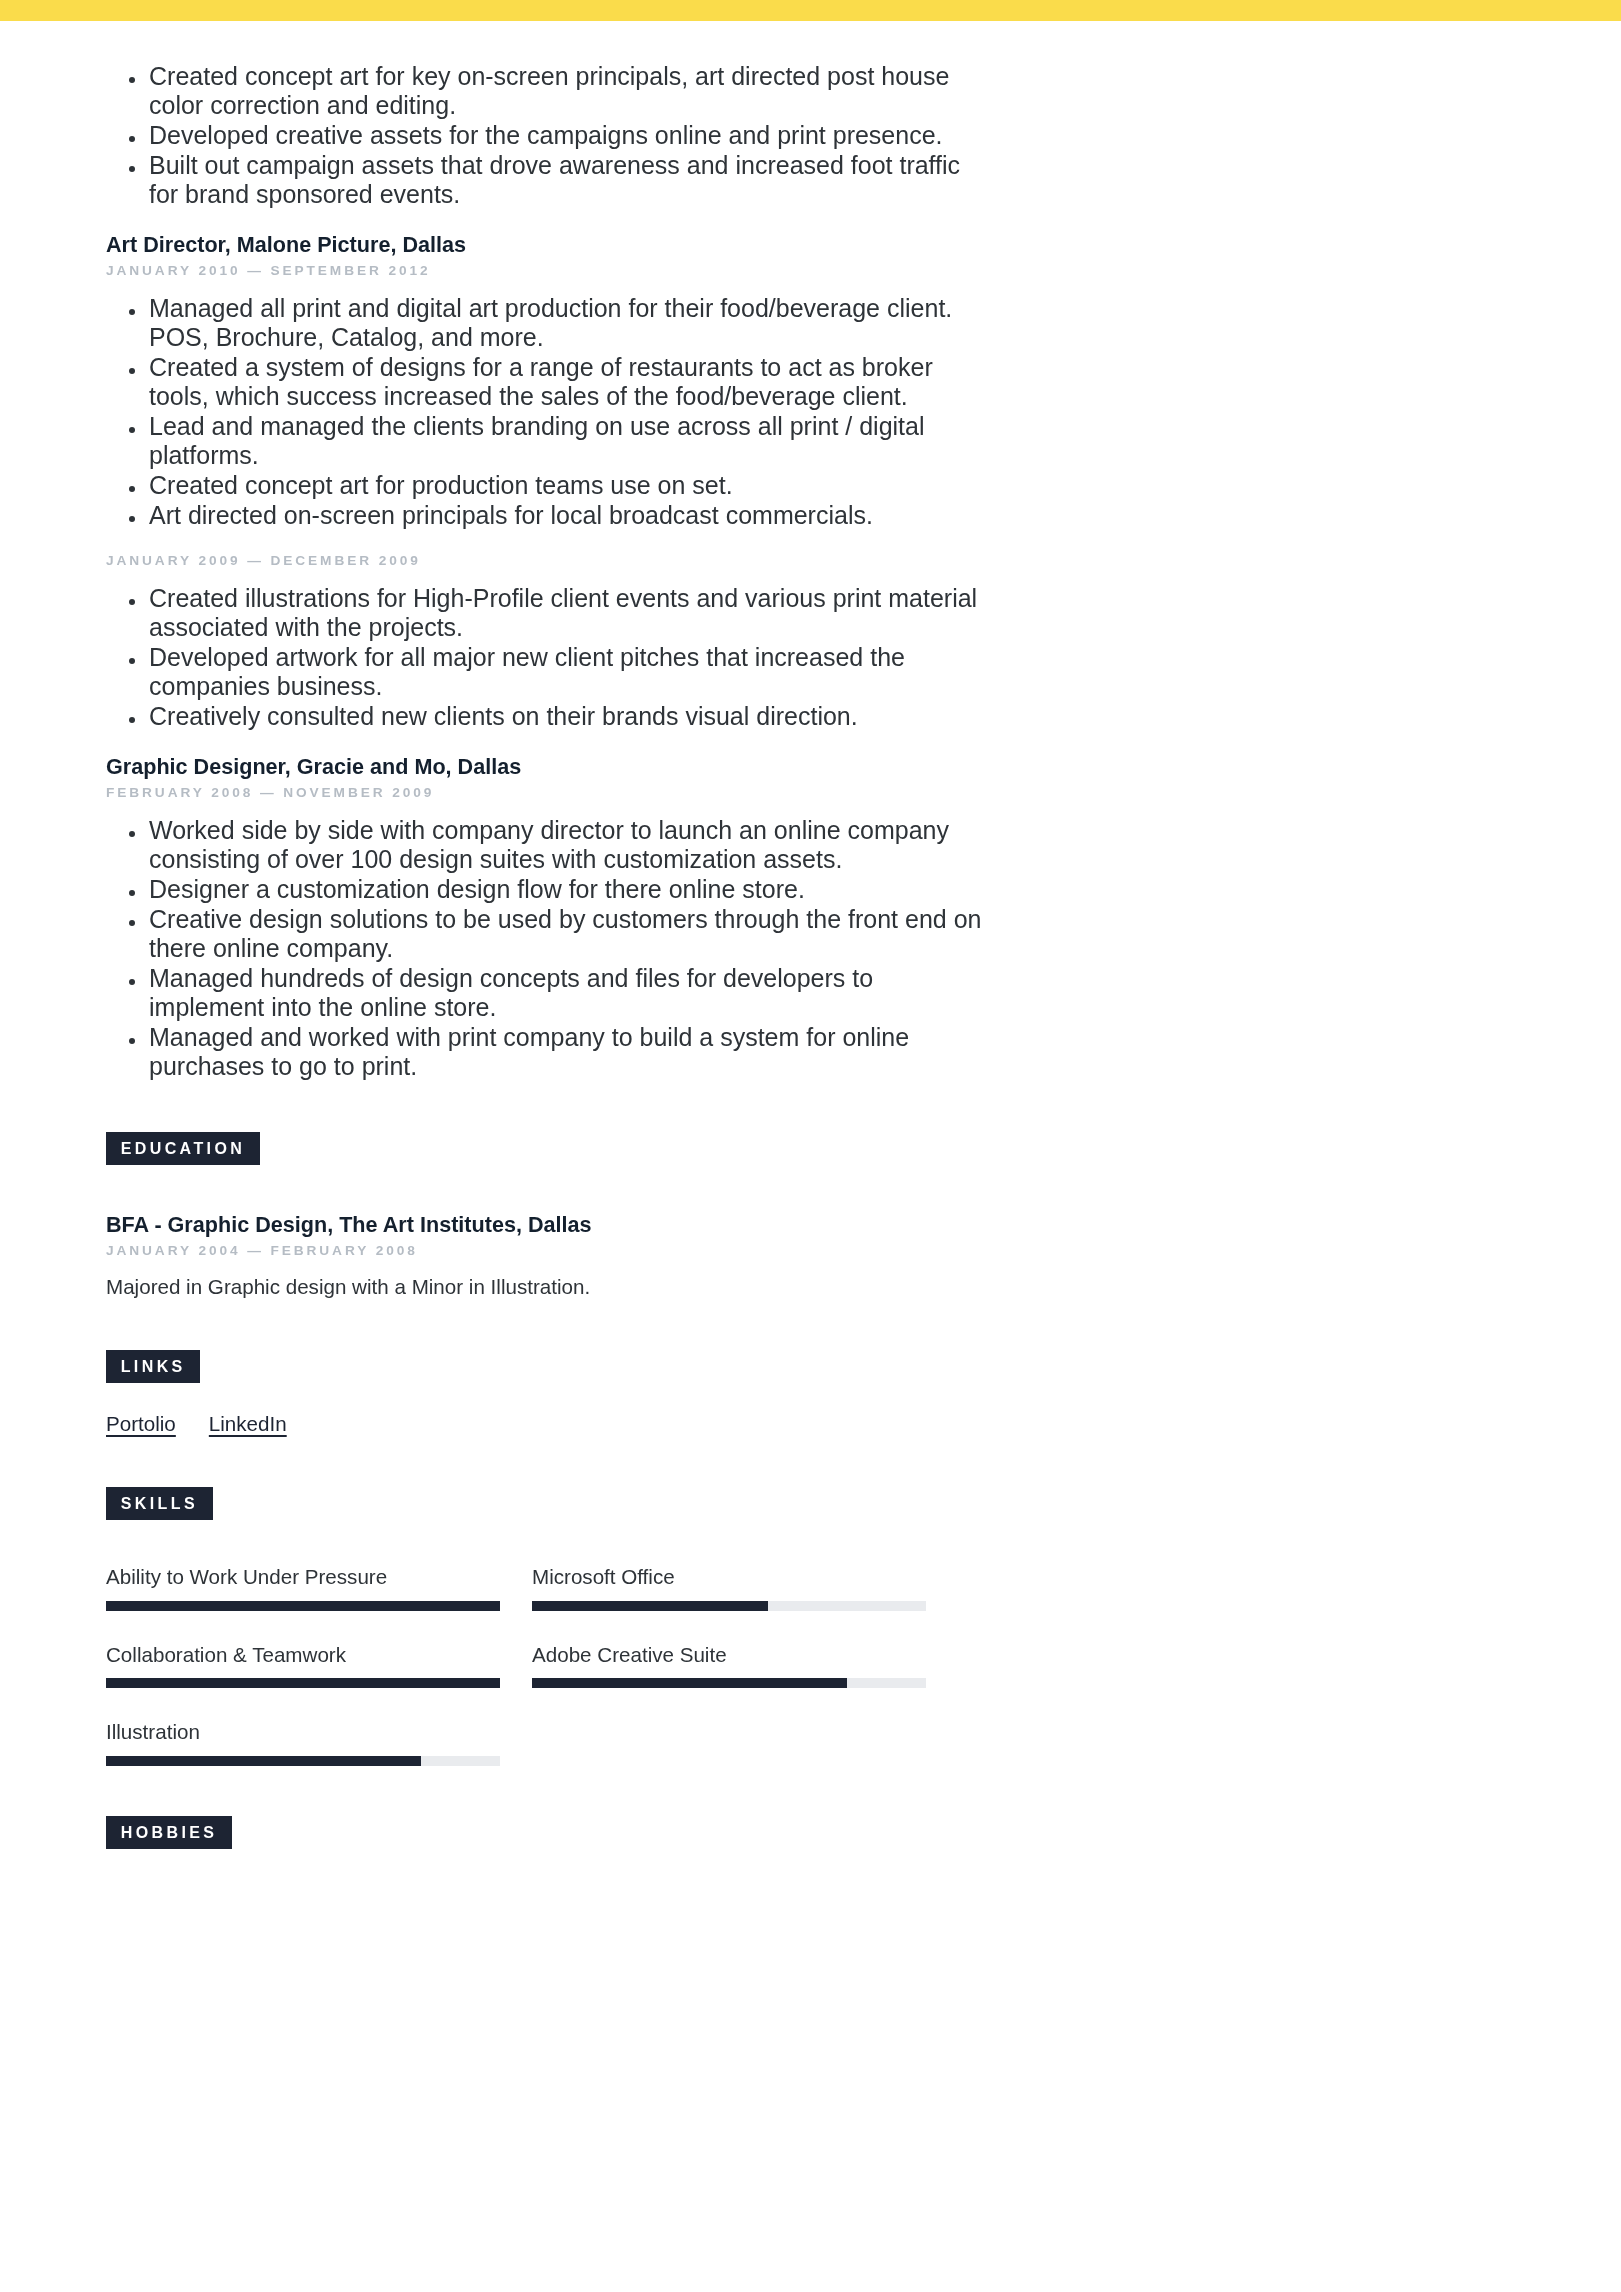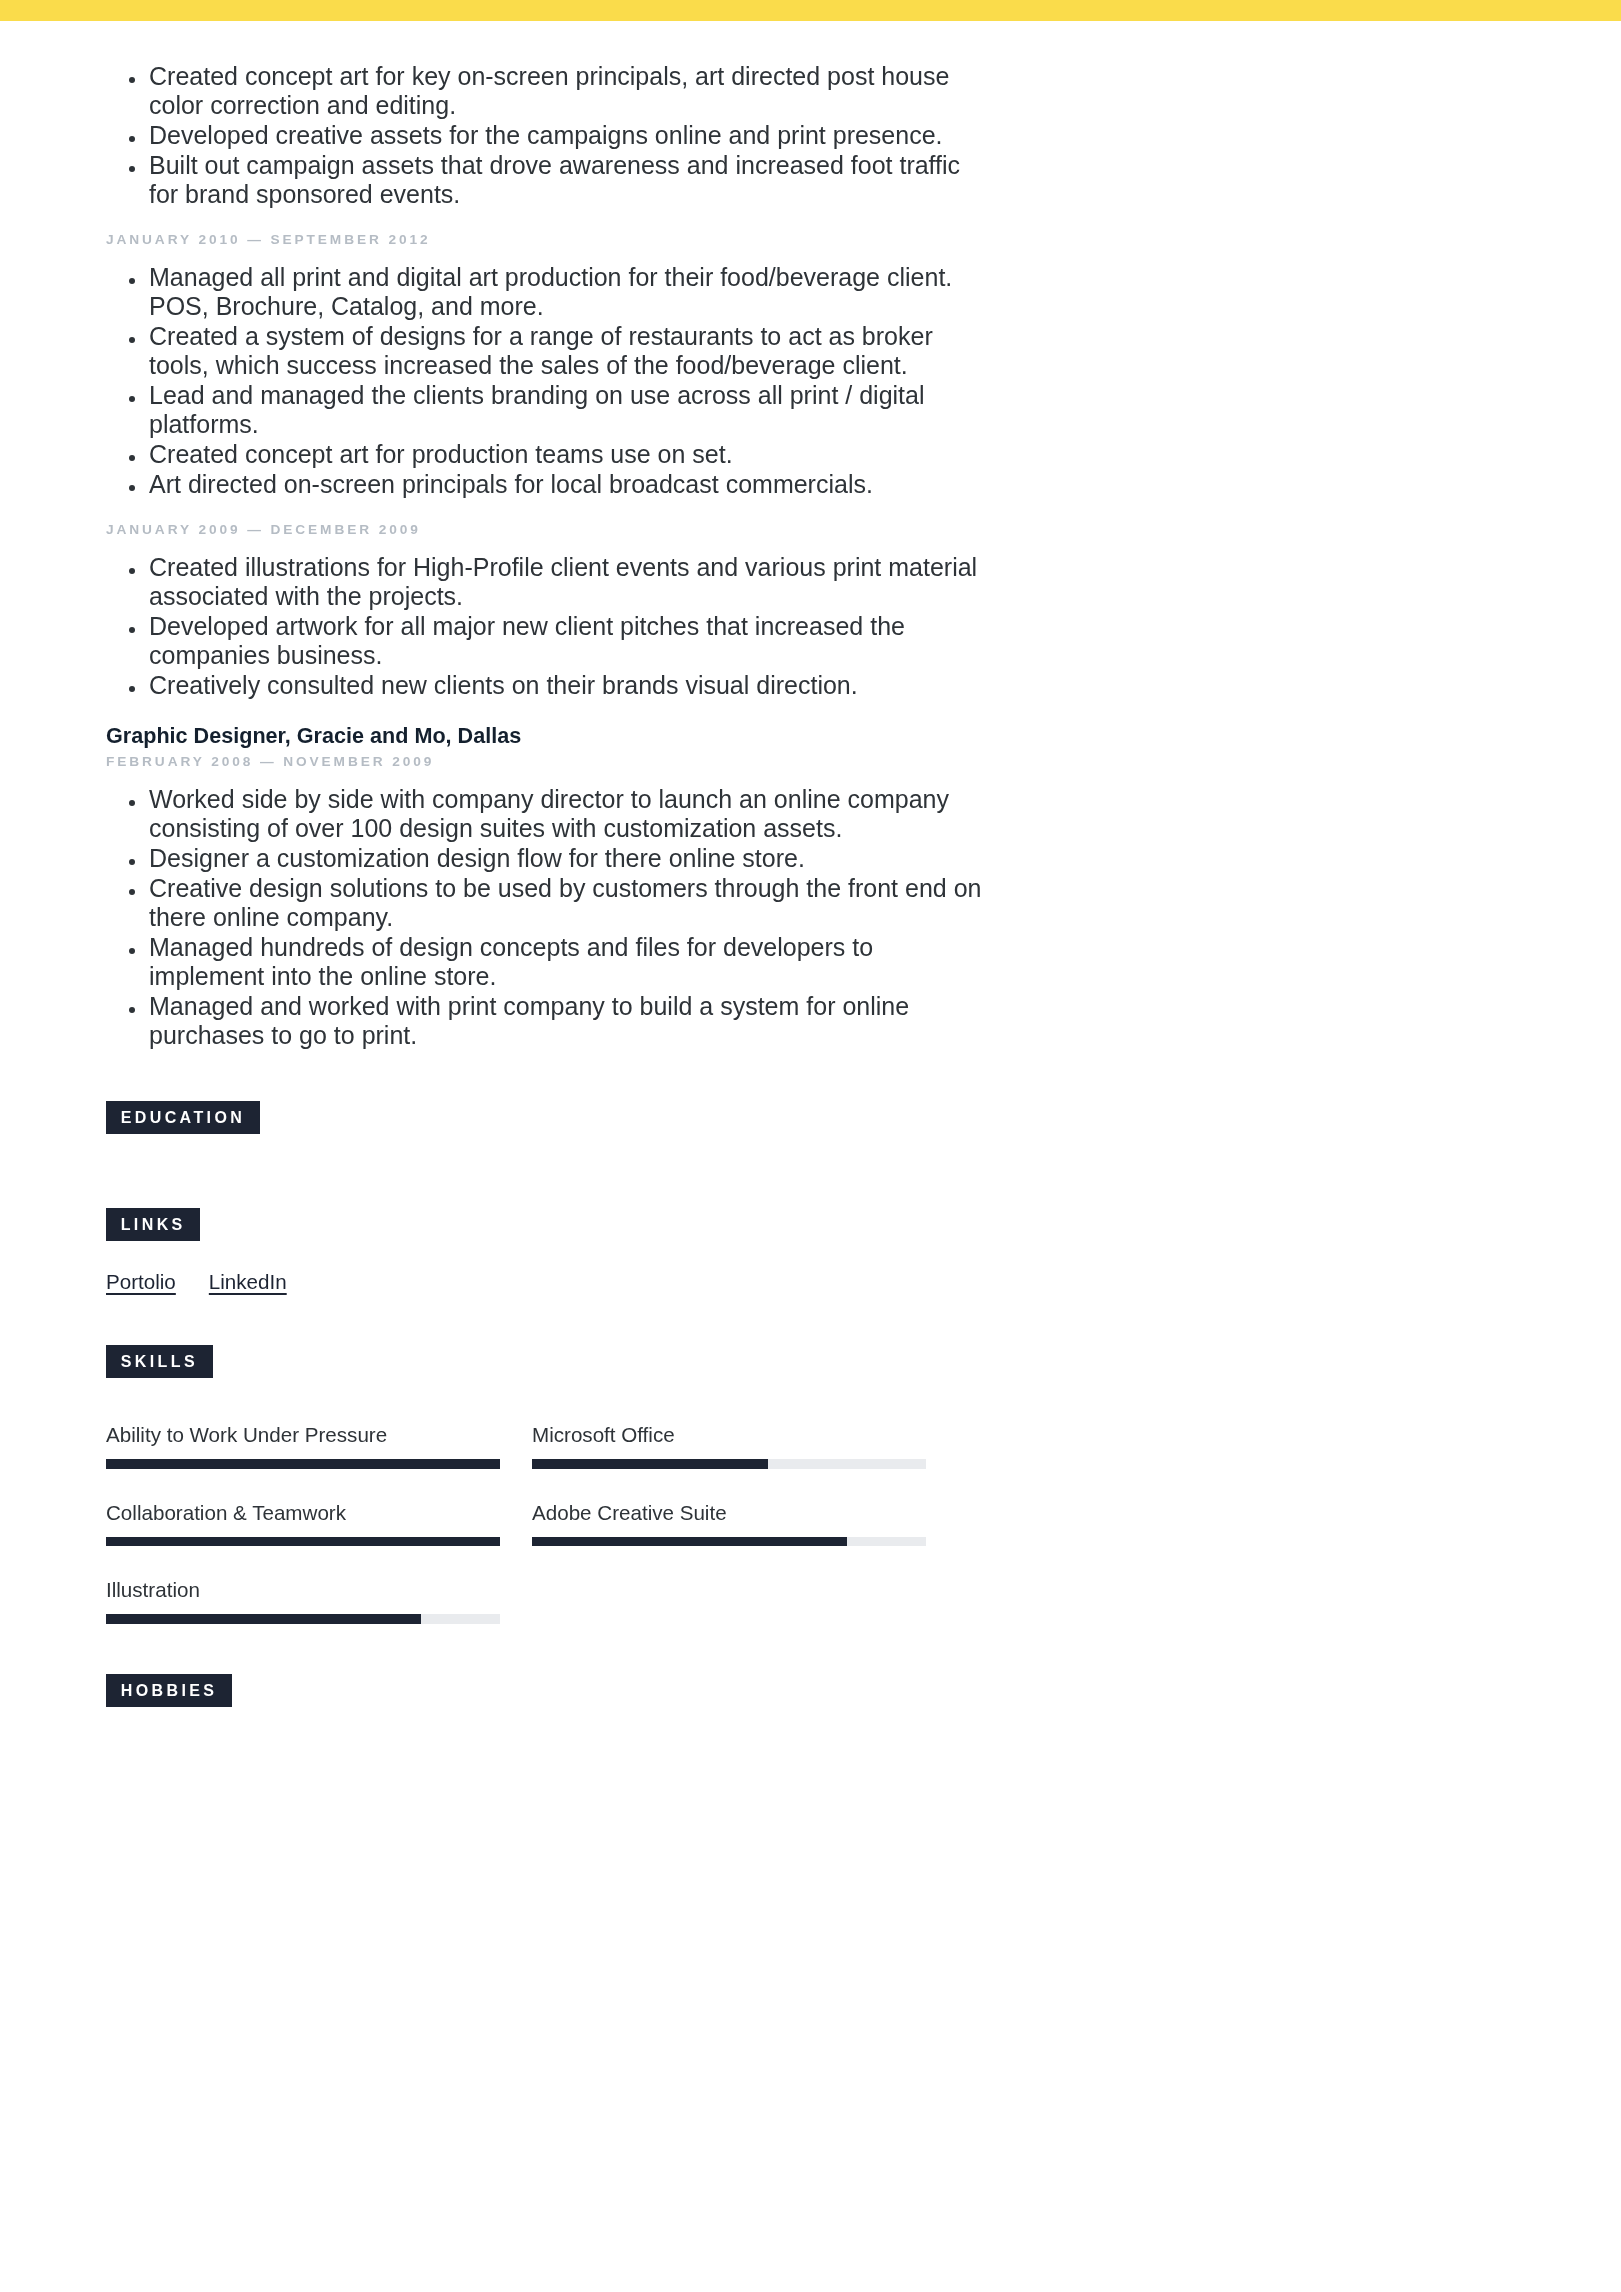--- a/index.html
+++ b/index.html
@@ -94,20 +94,21 @@
 
 <div class="content">
 
   <ul class="bullets">
     <li>Created concept art for key on-screen principals, art directed post house color correction and editing.</li>
     <li>Developed creative assets for the campaigns online and print presence.</li>
     <li>Built out campaign assets that drove awareness and increased foot traffic for brand sponsored events.</li>
   </ul>
 
   <div class="job">
+    <div class="job-title">Art Director, Malone Picture, Dallas</div>
     <div class="dates">JANUARY 2010 — SEPTEMBER 2012</div>
     <ul class="bullets">
       <li>Managed all print and digital art production for their food/beverage client. POS, Brochure, Catalog, and more.</li>
       <li>Created a system of designs for a range of restaurants to act as broker tools, which success increased the sales of the food/beverage client.</li>
       <li>Lead and managed the clients branding on use across all print / digital platforms.</li>
       <li>Created concept art for production teams use on set.</li>
       <li>Art directed on-screen principals for local broadcast commercials.</li>
     </ul>
   </div>
 
@@ -127,20 +128,25 @@
       <li>Worked side by side with company director to launch an online company consisting of over 100 design suites with customization assets.</li>
       <li>Designer a customization design flow for there online store.</li>
       <li>Creative design solutions to be used by customers through the front end on there online company.</li>
       <li>Managed hundreds of design concepts and files for developers to implement into the online store.</li>
       <li>Managed and worked with print company to build a system for online purchases to go to print.</li>
     </ul>
   </div>
 
   <div class="section">
     <span class="section-label">EDUCATION</span>
+    <div class="edu-block">
+      <div class="edu-title">BFA - Graphic Design, The Art Institutes, Dallas</div>
+      <div class="dates">JANUARY 2004 — FEBRUARY 2008</div>
+      <div class="edu-desc">Majored in Graphic design with a Minor in Illustration.</div>
+    </div>
   </div>
 
   <div class="section">
     <span class="section-label">LINKS</span>
     <div class="links-row">
       <a href="#">Portolio</a>
       <a href="#">LinkedIn</a>
     </div>
   </div>
 

